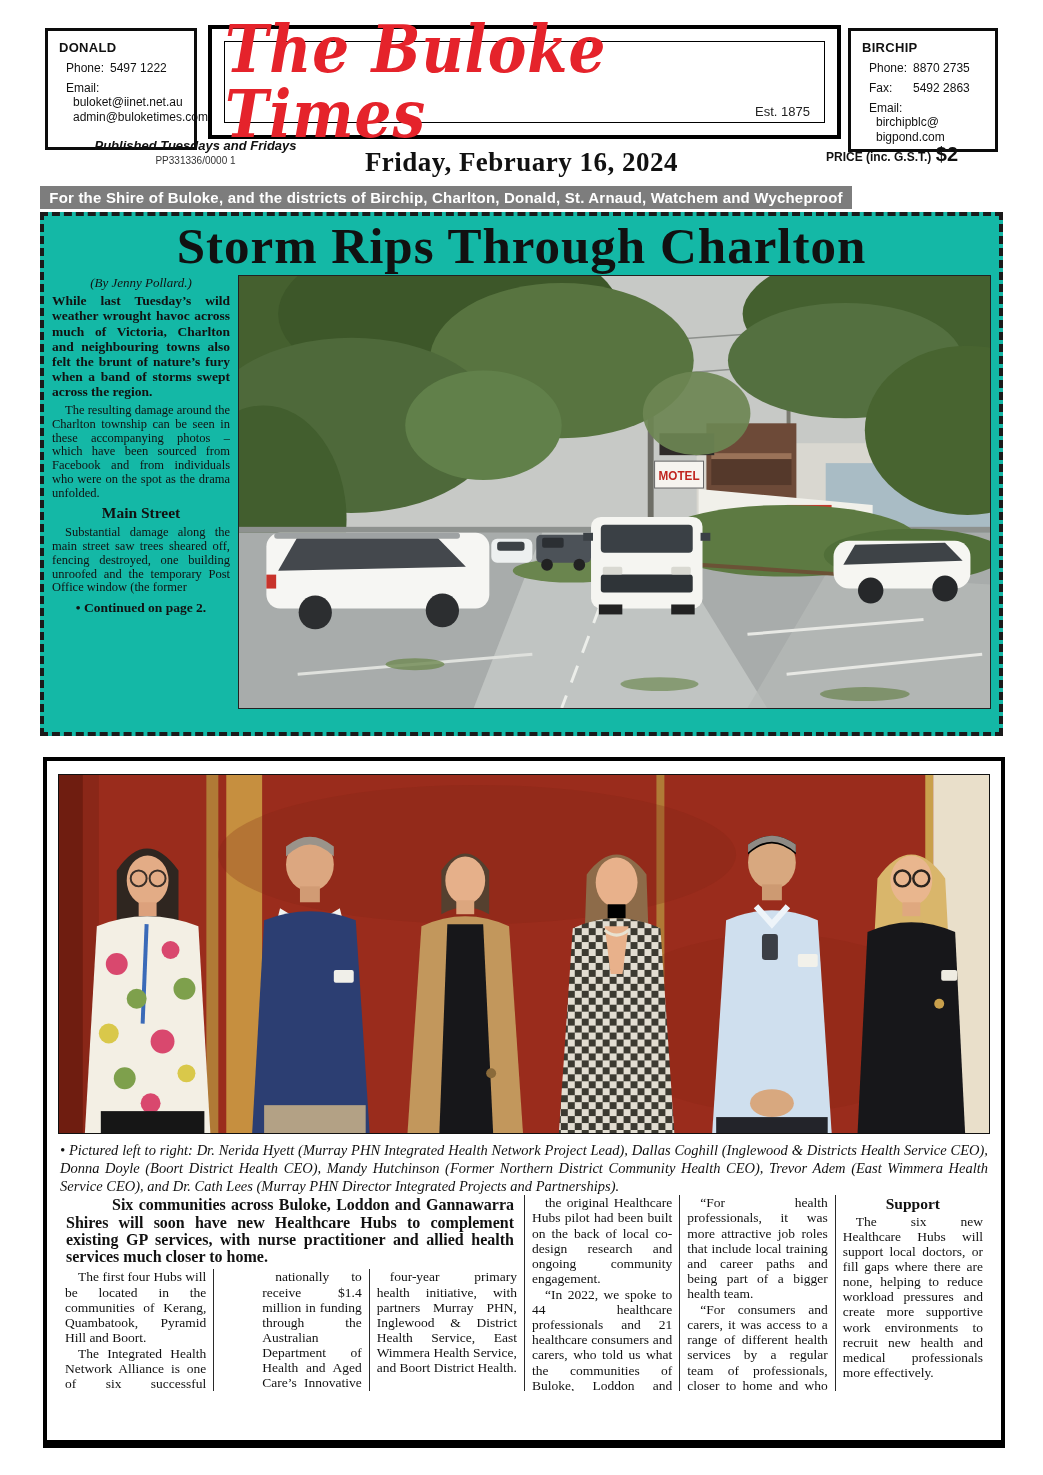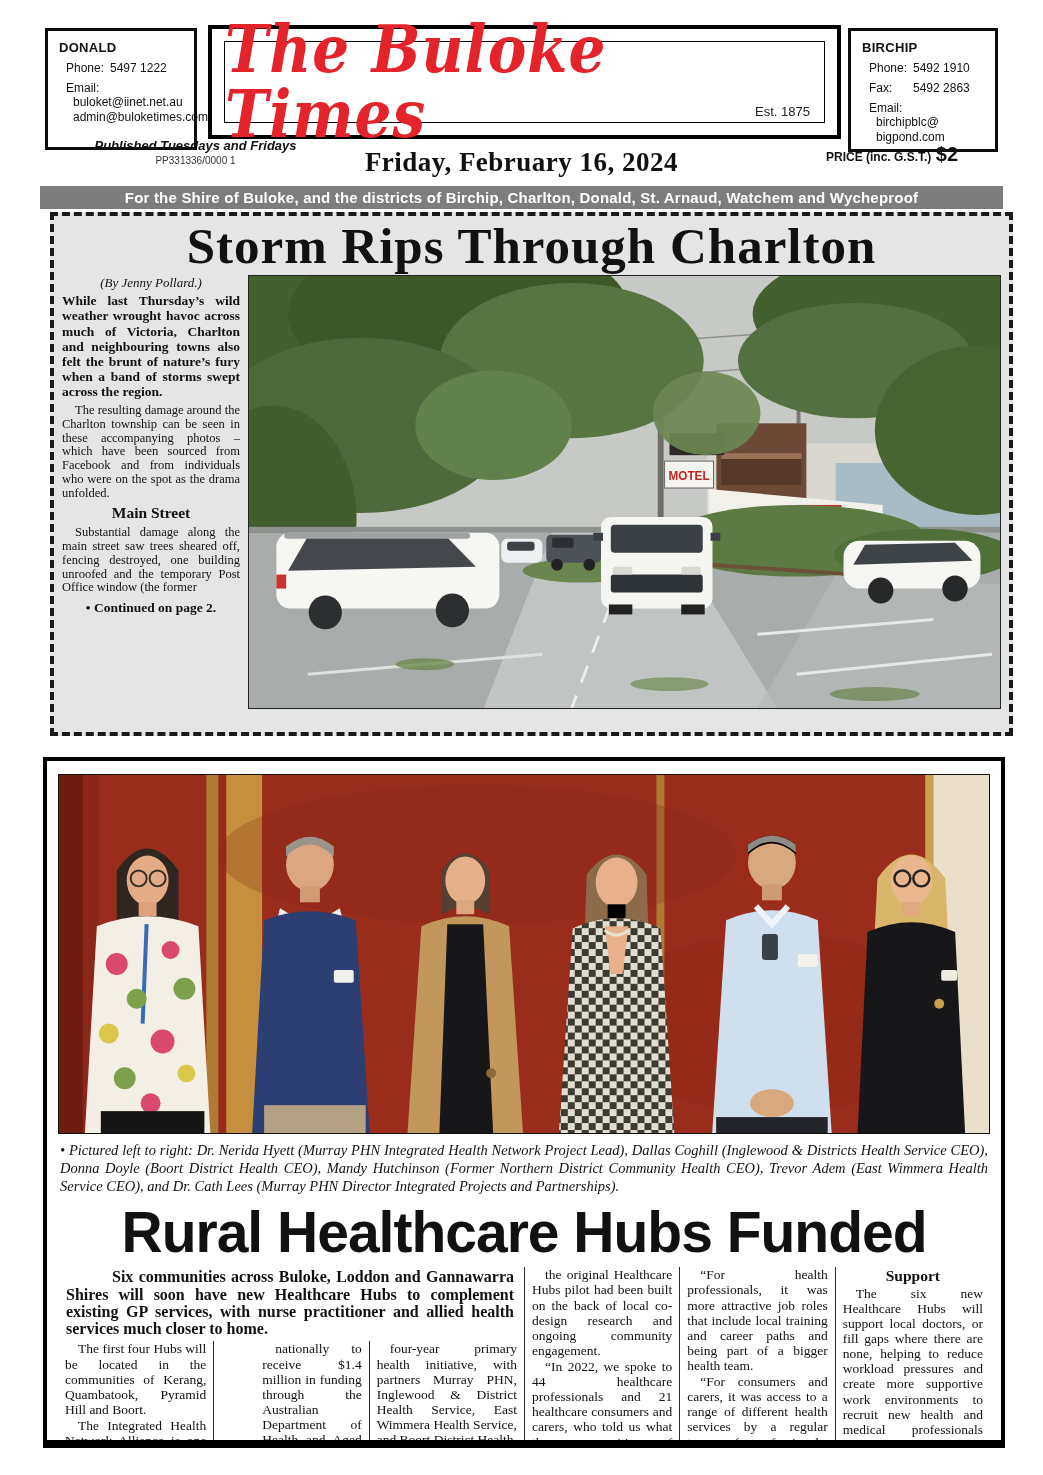--- a/index.html
+++ b/index.html
@@ -22,24 +22,24 @@
   
   .published{left:88px;top:138px;width:215px;text-align:center;font-family:"Liberation Sans",sans-serif;}
   .published-line{font-size:13px;font-weight:bold;font-style:italic;}
   .published-code{font-size:10px;margin-top:2px;color:#333;}
   .date-heading{left:0;top:147px;width:1043px;text-align:center;font-weight:bold;font-size:27px;letter-spacing:.5px;}
   .price{left:826px;top:143px;font-family:"Liberation Sans",sans-serif;white-space:nowrap;}
   .price-label{font-size:12px;font-weight:bold;}
   .price-value{font-size:20px;font-weight:bold;}
 
   
-  .banner{left:40px;top:186px;width:963px;height:23px;background:#7d7d7d;color:#fff;display:flex;align-items:center;justify-content:center;font-family:"Liberation Sans",sans-serif;font-weight:bold;font-size:15px;letter-spacing:.2px;box-sizing:border-box;}
-
-  
-  .storm-section{left:50px;top:212px;width:963px;height:524px;border:4px dashed #1a1a1a;box-sizing:border-box;background:#e5e5e5;padding:2px 8px 4px;overflow:hidden;}
+  .banner{left:40px;top:186px;width:812px;height:23px;background:#7d7d7d;color:#fff;display:flex;align-items:center;justify-content:center;font-family:"Liberation Sans",sans-serif;font-weight:bold;font-size:15px;letter-spacing:.2px;box-sizing:border-box;}
+
+  
+  .storm-section{left:40px;top:212px;width:963px;height:524px;border:4px dashed #1a1a1a;box-sizing:border-box;background:#14b8a6;padding:2px 8px 4px;overflow:hidden;}
   .storm-headline{text-align:center;font-weight:bold;font-size:51px;line-height:1.02;letter-spacing:1px;margin:2px 0 3px;}
   .storm-body{display:flex;}
   .storm-col{width:178px;flex:0 0 178px;font-size:12.5px;line-height:1.1;text-align:justify;overflow:hidden;height:470px;}
   .storm-byline{text-align:center;font-style:italic;font-size:13px;margin:1px 0 3px;}
   .storm-lead{font-weight:bold;font-size:13.5px;line-height:1.12;text-align:justify;}
   .storm-col p{margin:5px 0 0;text-indent:13px;}
   .storm-subhead{text-align:center;font-weight:bold;font-size:15.5px;margin:4px 0 0;}
   .storm-continued{text-align:center;font-weight:bold;font-size:13.5px;margin-top:6px;text-indent:0 !important;}
   .storm-photo{flex:1;margin-left:8px;height:434px;border:1px solid #222;box-sizing:border-box;overflow:hidden;}
   .storm-photo svg{display:block;width:100%;height:100%;}
@@ -72,21 +72,21 @@
 
 <div class="abs masthead">
   <div class="masthead-inner">
     <div class="masthead-title">The Buloke Times</div>
     <div class="est">Est. 1875</div>
   </div>
 </div>
 
 <div class="abs office-box" style="left:848px;top:28px;width:150px;height:124px;">
   <div class="office-title">BIRCHIP</div>
-  <div class="office-row"><span class="office-label">Phone:</span><span>5492 1910</span></div>
+  <div class="office-row"><span class="office-label">Phone:</span><span>8870 2735</span></div>
   <div class="office-row"><span class="office-label">Fax:</span><span>5492 2863</span></div>
   <div class="office-row">Email:</div>
   <div class="office-email">birchipblc@</div>
   <div class="office-email">bigpond.com</div>
 </div>
 
 <div class="abs published">
   <div class="published-line">Published Tuesdays and Fridays</div>
   <div class="published-code">PP331336/0000 1</div>
 </div>
@@ -98,21 +98,21 @@
   <span class="price-value">$2</span>
 </div>
 
 <div class="abs banner">For the Shire of Buloke, and the districts of Birchip, Charlton, Donald, St. Arnaud, Watchem and Wycheproof</div>
 
 <div class="abs storm-section">
   <div class="storm-headline">Storm Rips Through Charlton</div>
   <div class="storm-body">
     <div class="storm-col">
       <div class="storm-byline">(By Jenny Pollard.)</div>
-      <div class="storm-lead">While last Thursday’s wild weather wrought havoc across much of Victoria, Charlton and neighbouring towns also felt the brunt of nature’s fury when a band of storms swept across the region.</div>
+      <div class="storm-lead">While last Tuesday’s wild weather wrought havoc across much of Victoria, Charlton and neighbouring towns also felt the brunt of nature’s fury when a band of storms swept across the region.</div>
       <p>The resulting damage around the Charlton township can be seen in these accompanying photos – which have been sourced from Facebook and from individuals who were on the spot as the drama unfolded.</p>
       <div class="storm-subhead">Main Street</div>
       <p>Substantial damage along the main street saw trees sheared off, fencing destroyed, one building unroofed and the temporary Post Office window (the former</p>
       <div class="storm-continued">• Continued on page 2.</div>
     </div>
     <div class="storm-photo">
       <svg viewBox="0 0 768 434" preserveAspectRatio="none">
         <rect width="768" height="434" fill="#c7c9c6"></rect>
         <path d="M0,98 Q300,72 768,42" stroke="#8d908c" stroke-width="1.5" fill="none"></path>
         <path d="M130,125 Q430,98 768,74" stroke="#8d908c" stroke-width="1.5" fill="none"></path>
@@ -290,21 +290,20 @@
         <rect x="847" y="128" width="18" height="14" fill="#dfa87f"></rect>
         <path d="M812,158 Q856,138 900,158 L910,360 L802,360 Z" fill="#17171a"></path>
         <rect x="886" y="196" width="16" height="11" rx="2" fill="#efece2"></rect>
         <circle cx="884" cy="230" r="5" fill="#c9a04c"></circle>
       </g>
     </svg>
   </div>
 
   <div class="hc-caption">• Pictured left to right: Dr. Nerida Hyett (Murray PHN Integrated Health Network Project Lead), Dallas Coghill (Inglewood &amp; Districts Health Service CEO), Donna Doyle (Boort District Health CEO), Mandy Hutchinson (Former Northern District Community Health CEO), Trevor Adem (East Wimmera Health Service CEO), and Dr. Cath Lees (Murray PHN Director Integrated Projects and Partnerships).</div>
 
-  <div class="hc-headline">Rural Healthcare Hubs Funded</div>
 
   <div class="hc-columns">
     <div class="hc-lead">Six communities across Buloke, Loddon and Gannawarra Shires will soon have new Healthcare Hubs to complement existing GP services, with nurse practitioner and allied health services much closer to home.</div>
 
     <div class="hc-col r2" style="grid-column:1;">
       <p>The first four Hubs will be located in the communities of Kerang, Quambatook, Pyramid Hill and Boort.</p>
       <p>The Integrated Health Network Alliance is one of six successful applicants selected from 80 submissions</p>
     </div>
     <div class="hc-col r2 rule" style="grid-column:2;padding-left:48px;">
       <p>nationally to receive $1.4 million in funding through the Australian Department of Health and Aged Care’s Innovative Model of Care grant.</p>

